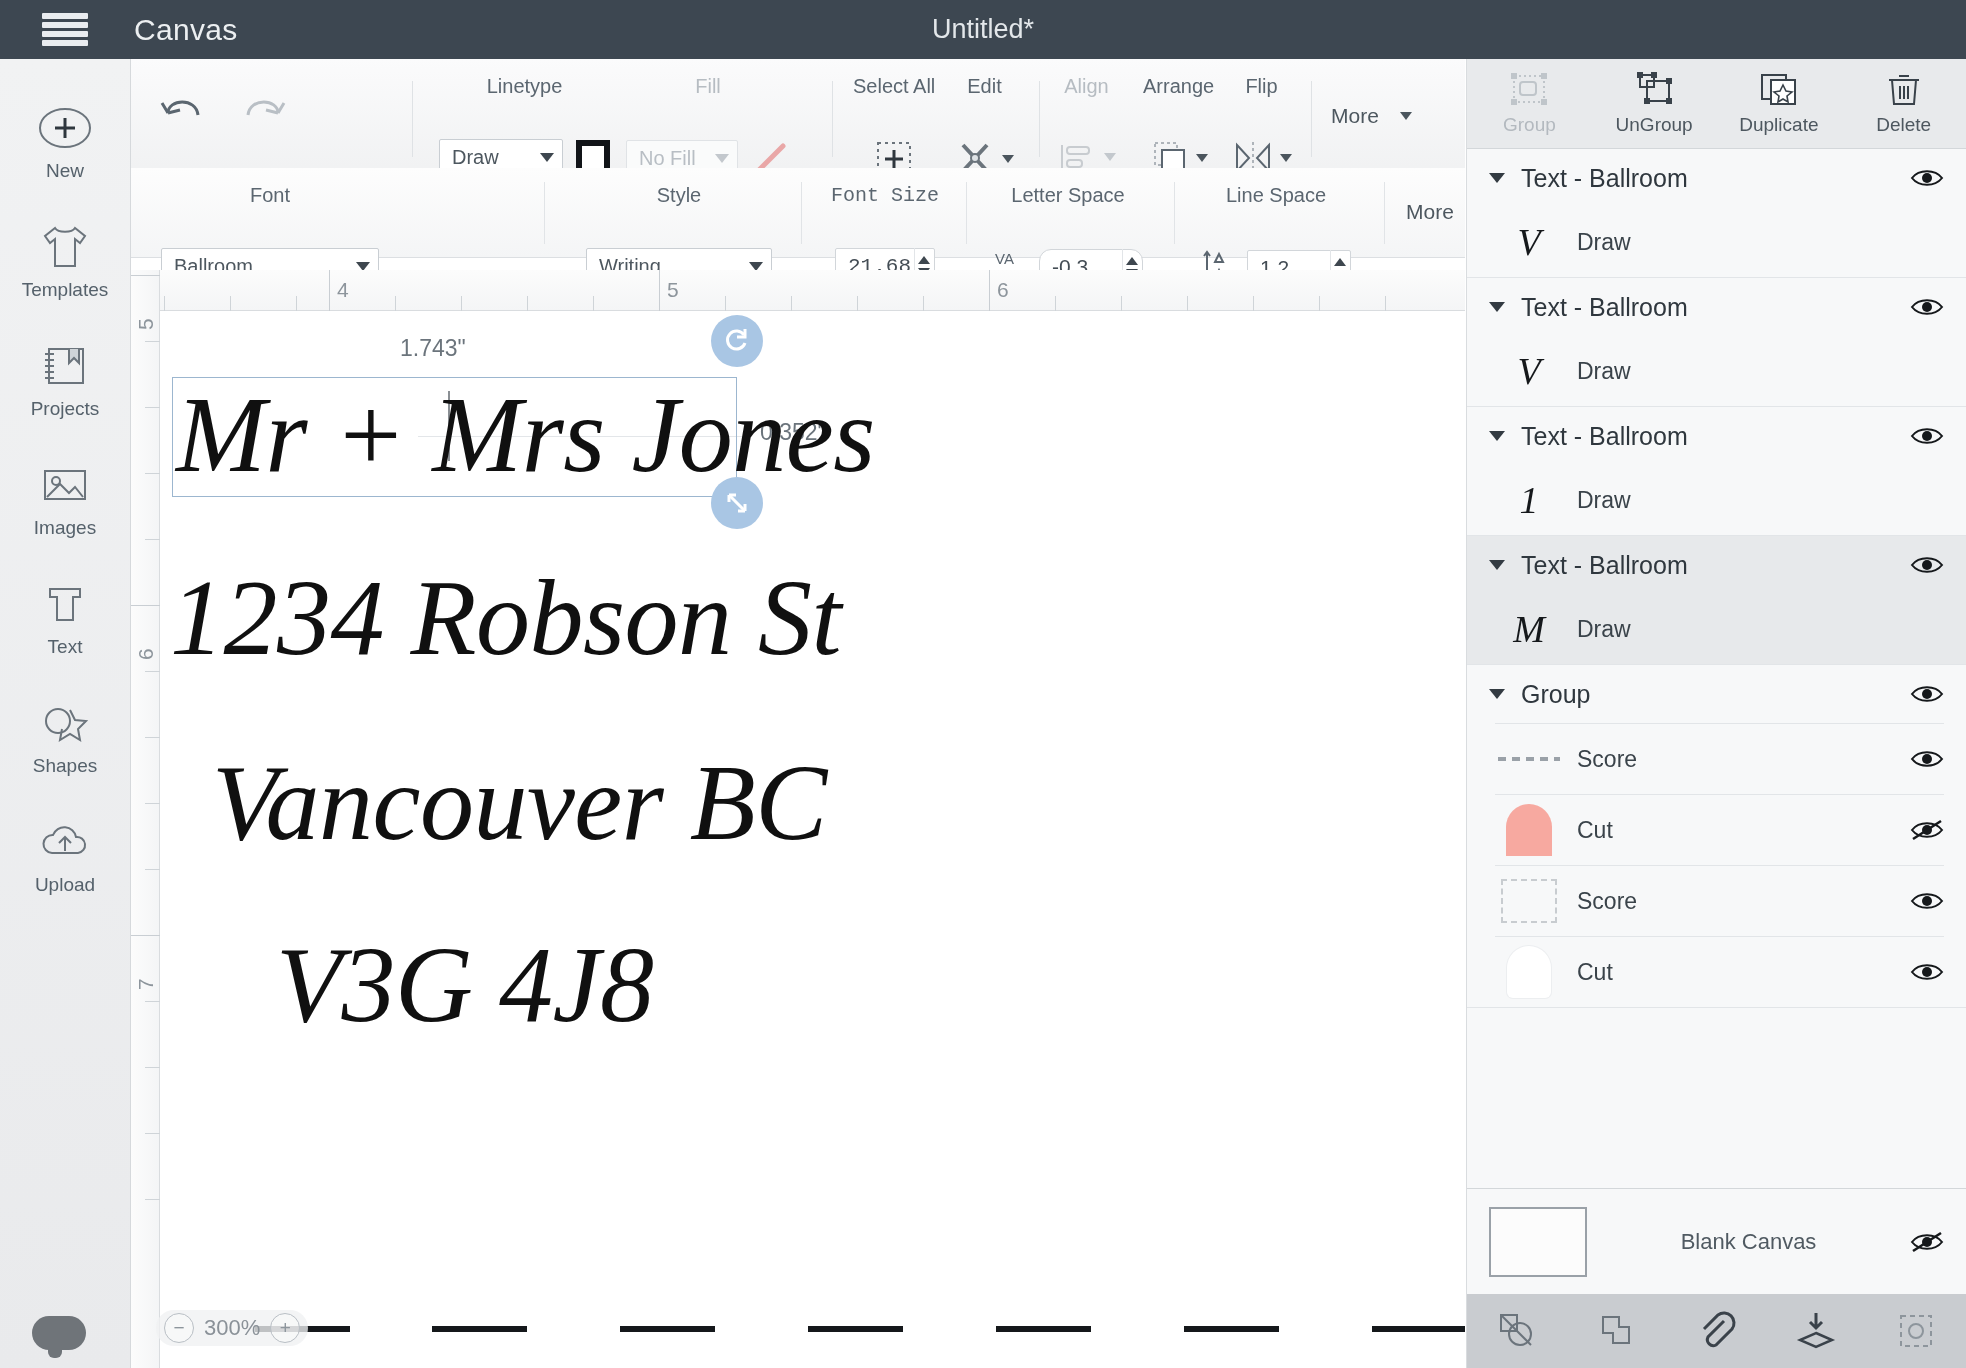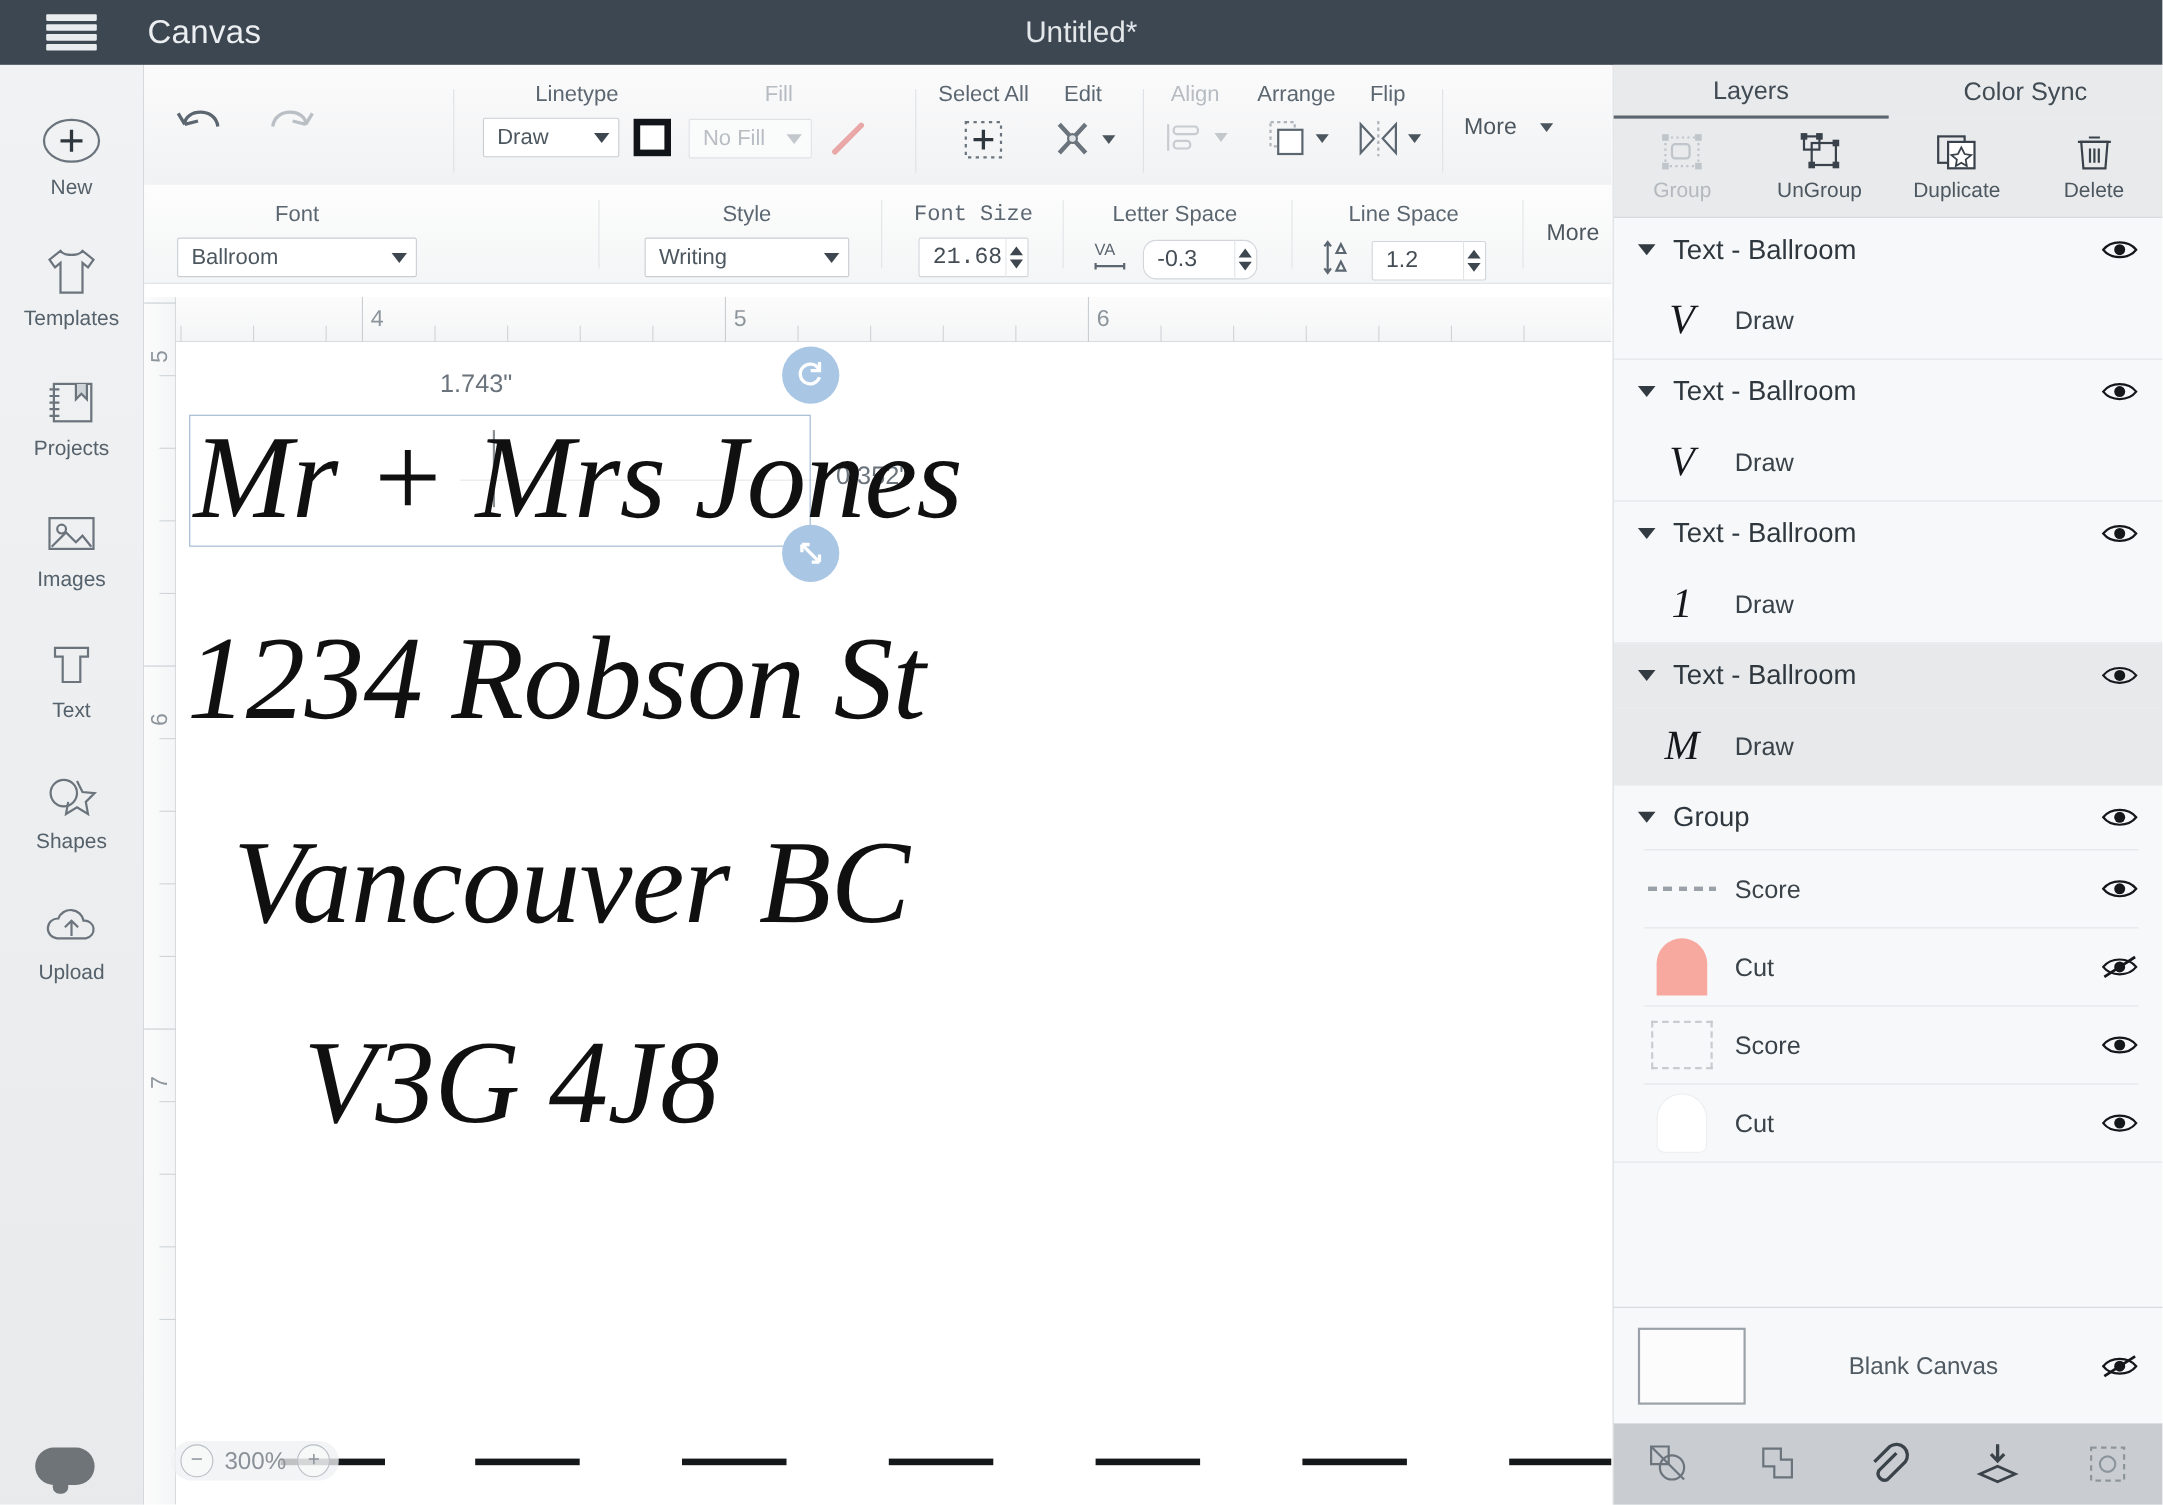--- a/index.html
+++ b/index.html
@@ -79,21 +79,21 @@
     position: absolute; left: 131px; top: 168px; width: 1334px; height: 90px;
     background: linear-gradient(to bottom,#fdfdfd,#f4f5f6);
     border-bottom: 1px solid #dcdfe2;
   }
   .vdiv { position: absolute; top: 22px; width: 1px; height: 76px; background: #dfe2e5; }
   .vdiv2 { position: absolute; top: 14px; width: 1px; height: 62px; background: #e1e4e7; }
 
   .undo-redo { position: absolute; left: 25px; top: 30px; display: flex; gap: 30px; }
   .arrow-btn { width: 52px; height: 46px; cursor: pointer; }
 
-  .tool-col { position: absolute; top: 16px; display: flex; flex-direction: column; align-items: center; }
+  .tool-col { position: absolute; top: 16px; display: flex; flex-direction: column; align-items: center; gap: 32px; }
   .tool-lbl { font-size: 20px; color: #5b6670; margin-bottom: 9px; white-space: nowrap; }
   .tool-lbl.dim { color: #b6bcc2; }
   .tool-ctl { display: flex; align-items: center; }
 
   .select-box {
     height: 36px; border: 1px solid #c9ced3; background: #ffffff;
     display: flex; align-items: center; padding: 0 8px 0 12px;
     font-size: 20px; color: #4d575f; border-radius: 2px; cursor: pointer;
   }
   .select-box .sv { flex: 1; }
@@ -644,24 +644,20 @@
     <div class="zoom-ctl">
       <div class="zoom-circ">−</div>
       <div class="zoom-val">300%</div>
       <div class="zoom-circ">+</div>
     </div>
 
   </div>
 
   <div class="rightpanel">
 
-    <div class="rp-tabs">
-      <div class="rp-tab active">Layers</div>
-      <div class="rp-tab">Color Sync</div>
-    </div>
 
     <div class="rp-actions">
       <div class="rp-act dim">
         <svg width="42" height="38" viewBox="0 0 42 38">
           <rect x="6" y="5" width="30" height="26" fill="none" stroke="#bfc5ca" stroke-width="2" stroke-dasharray="2 3"></rect>
           <rect x="12" y="11" width="16" height="13" rx="3" fill="none" stroke="#bfc5ca" stroke-width="2"></rect>
           <rect x="3" y="2" width="6" height="6" fill="#bfc5ca"></rect>
             <rect x="33" y="2" width="6" height="6" fill="#bfc5ca"></rect>
           <rect x="3" y="28" width="6" height="6" fill="#bfc5ca"></rect>
             <rect x="33" y="28" width="6" height="6" fill="#bfc5ca"></rect>

